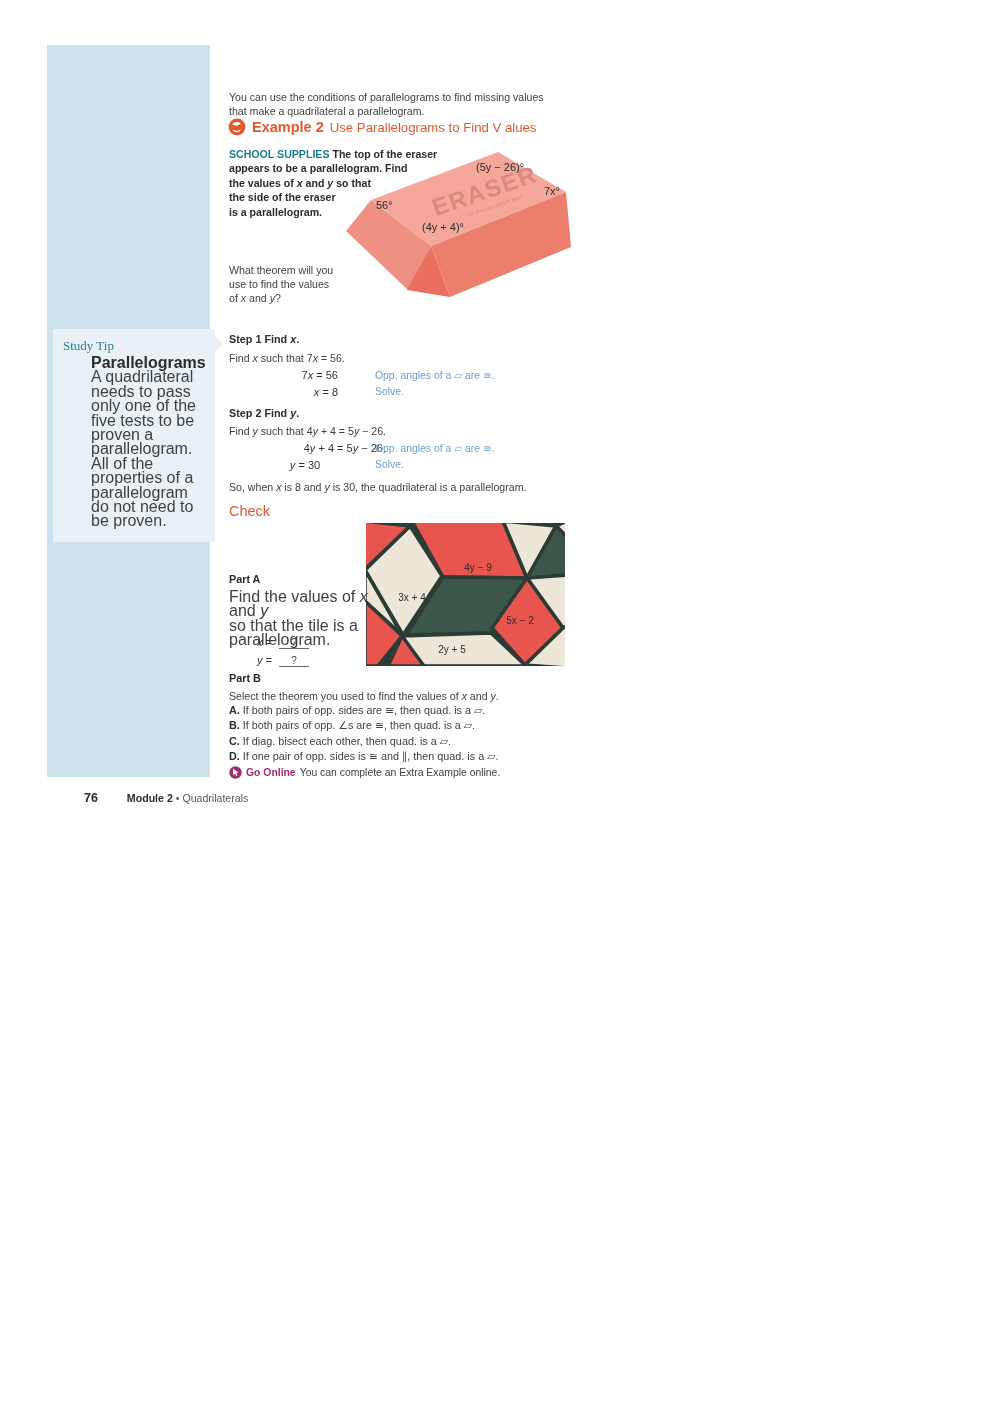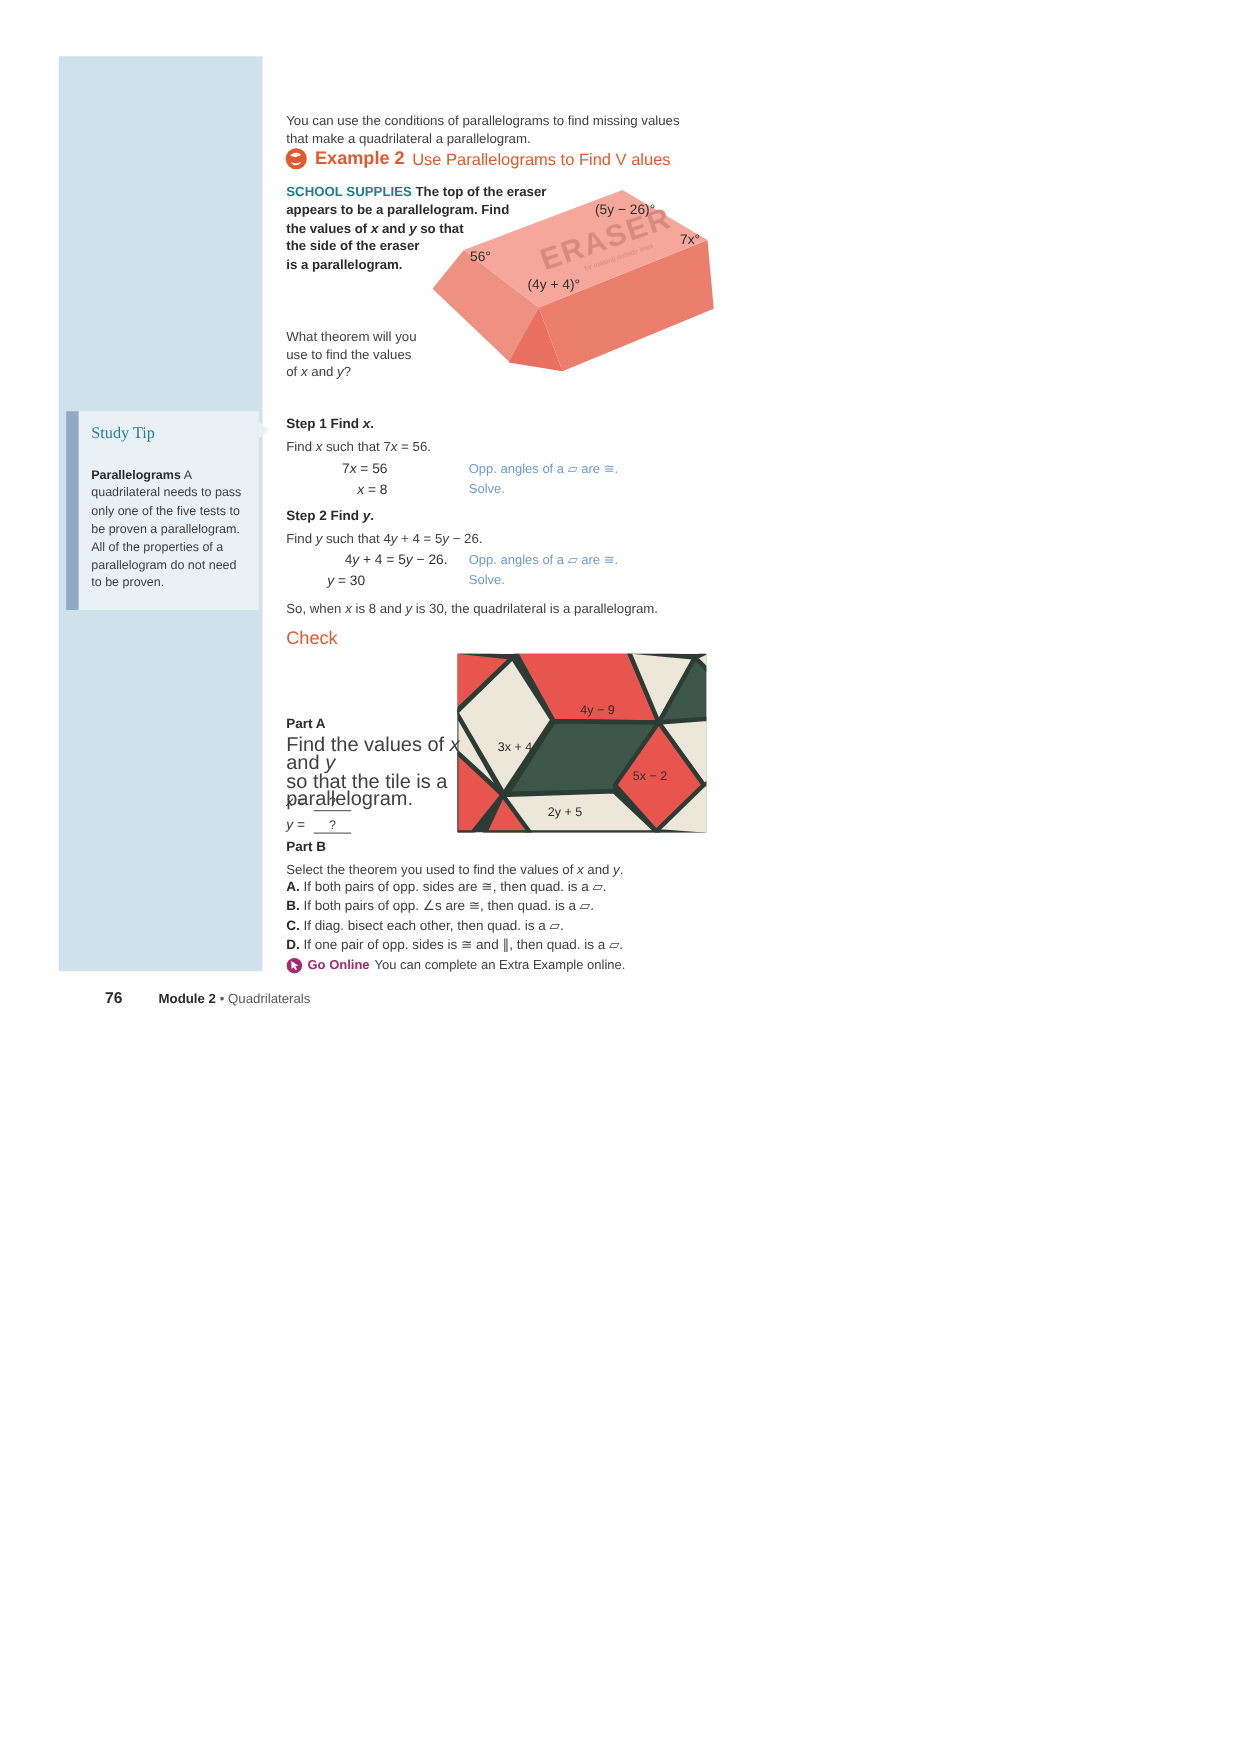--- a/index.html
+++ b/index.html
@@ -7,22 +7,22 @@
         font-family:"Liberation Sans","DejaVu Sans",sans-serif;color:#414042;}
   .abs{position:absolute;}
 
   
   .sidebar{left:47px;top:45px;width:163px;height:732px;background:#cfe1ea;}
   .studytip{left:53px;top:329px;width:154px;display:flex;}
   .studytip-bar{width:10px;background:#8fabc2;}
   .studytip-box{position:relative;flex:1;background:#e9f1f7;padding:9px 9px 13px 10px;}
   .studytip-pointer{position:absolute;right:-8px;top:8px;width:0;height:0;
       border-top:7px solid transparent;border-bottom:7px solid transparent;border-left:8px solid #e9f1f7;}
-  .studytip-title{font-family:"Liberation Serif","DejaVu Serif",serif;color:#2a7f8d;font-size:13px;margin-bottom:20px;}
-  .studytip-text{font-size:10px;line-height:14.4px;color:#3f3f3f;}
+  .studytip-title{font-family:"Liberation Serif","DejaVu Serif",serif;color:#2a7f8d;font-size:13px;margin-bottom:2px;}
+  .studytip-text{font-size:16px;line-height:14.4px;color:#3f3f3f;margin-left:28px;}
   .studytip-text b{color:#2b2b2b;}
 
   
   .body-text{font-size:10.6px;line-height:14px;color:#414042;}
   .bold{font-weight:bold;color:#2b2b2b;}
   .teal{color:#1a7e90;font-weight:bold;}
   .blue-note{color:#6f9bcd;font-size:10.4px;}
   .magenta{color:#a02c72;font-weight:bold;}
   i{font-style:italic;}
 
@@ -32,21 +32,21 @@
   #ex-heading .ex-sub{font-size:13.2px;color:#e2592e;}
 
   #school{left:229px;top:147px;width:212px;font-weight:bold;font-size:10.6px;line-height:14.4px;color:#2b2b2b;}
   #eraser-svg{left:338px;top:147px;}
   #question{left:229px;top:264px;width:150px;font-size:10.6px;line-height:13.8px;}
   #answer{left:229px;top:305px;width:340px;font-size:10.6px;line-height:13.8px;}
 
   .step-title{font-size:10.8px;font-weight:bold;color:#2b2b2b;}
   #s1-title{left:229px;top:333px;} #s1-intro{left:229px;top:351px;}
   #s2-title{left:229px;top:407px;} #s2-intro{left:229px;top:424px;}
-  .eq{font-size:11px;color:#333;}
+  .eq{font-size:11px;color:#333;margin-left:28px;}
   .eqcol1{left:229px;width:81px;text-align:right;}
   .eqcol2a{left:229px;width:129px;text-align:right;}
   .eqcol2b{left:229px;width:96px;text-align:center;}
   .notecol{left:375px;}
   .row-a1{top:369px;} .row-a2{top:386px;} .row-b1{top:442px;} .row-b2{top:459px;}
   #conclusion{left:229px;top:480px;}
 
   #check-title{left:229px;top:503px;font-size:14.5px;color:#e2592e;}
   #mosaics{left:229px;top:527px;width:150px;font-size:10.6px;line-height:14.4px;}
   #mosaic-svg{left:366px;top:523px;}

